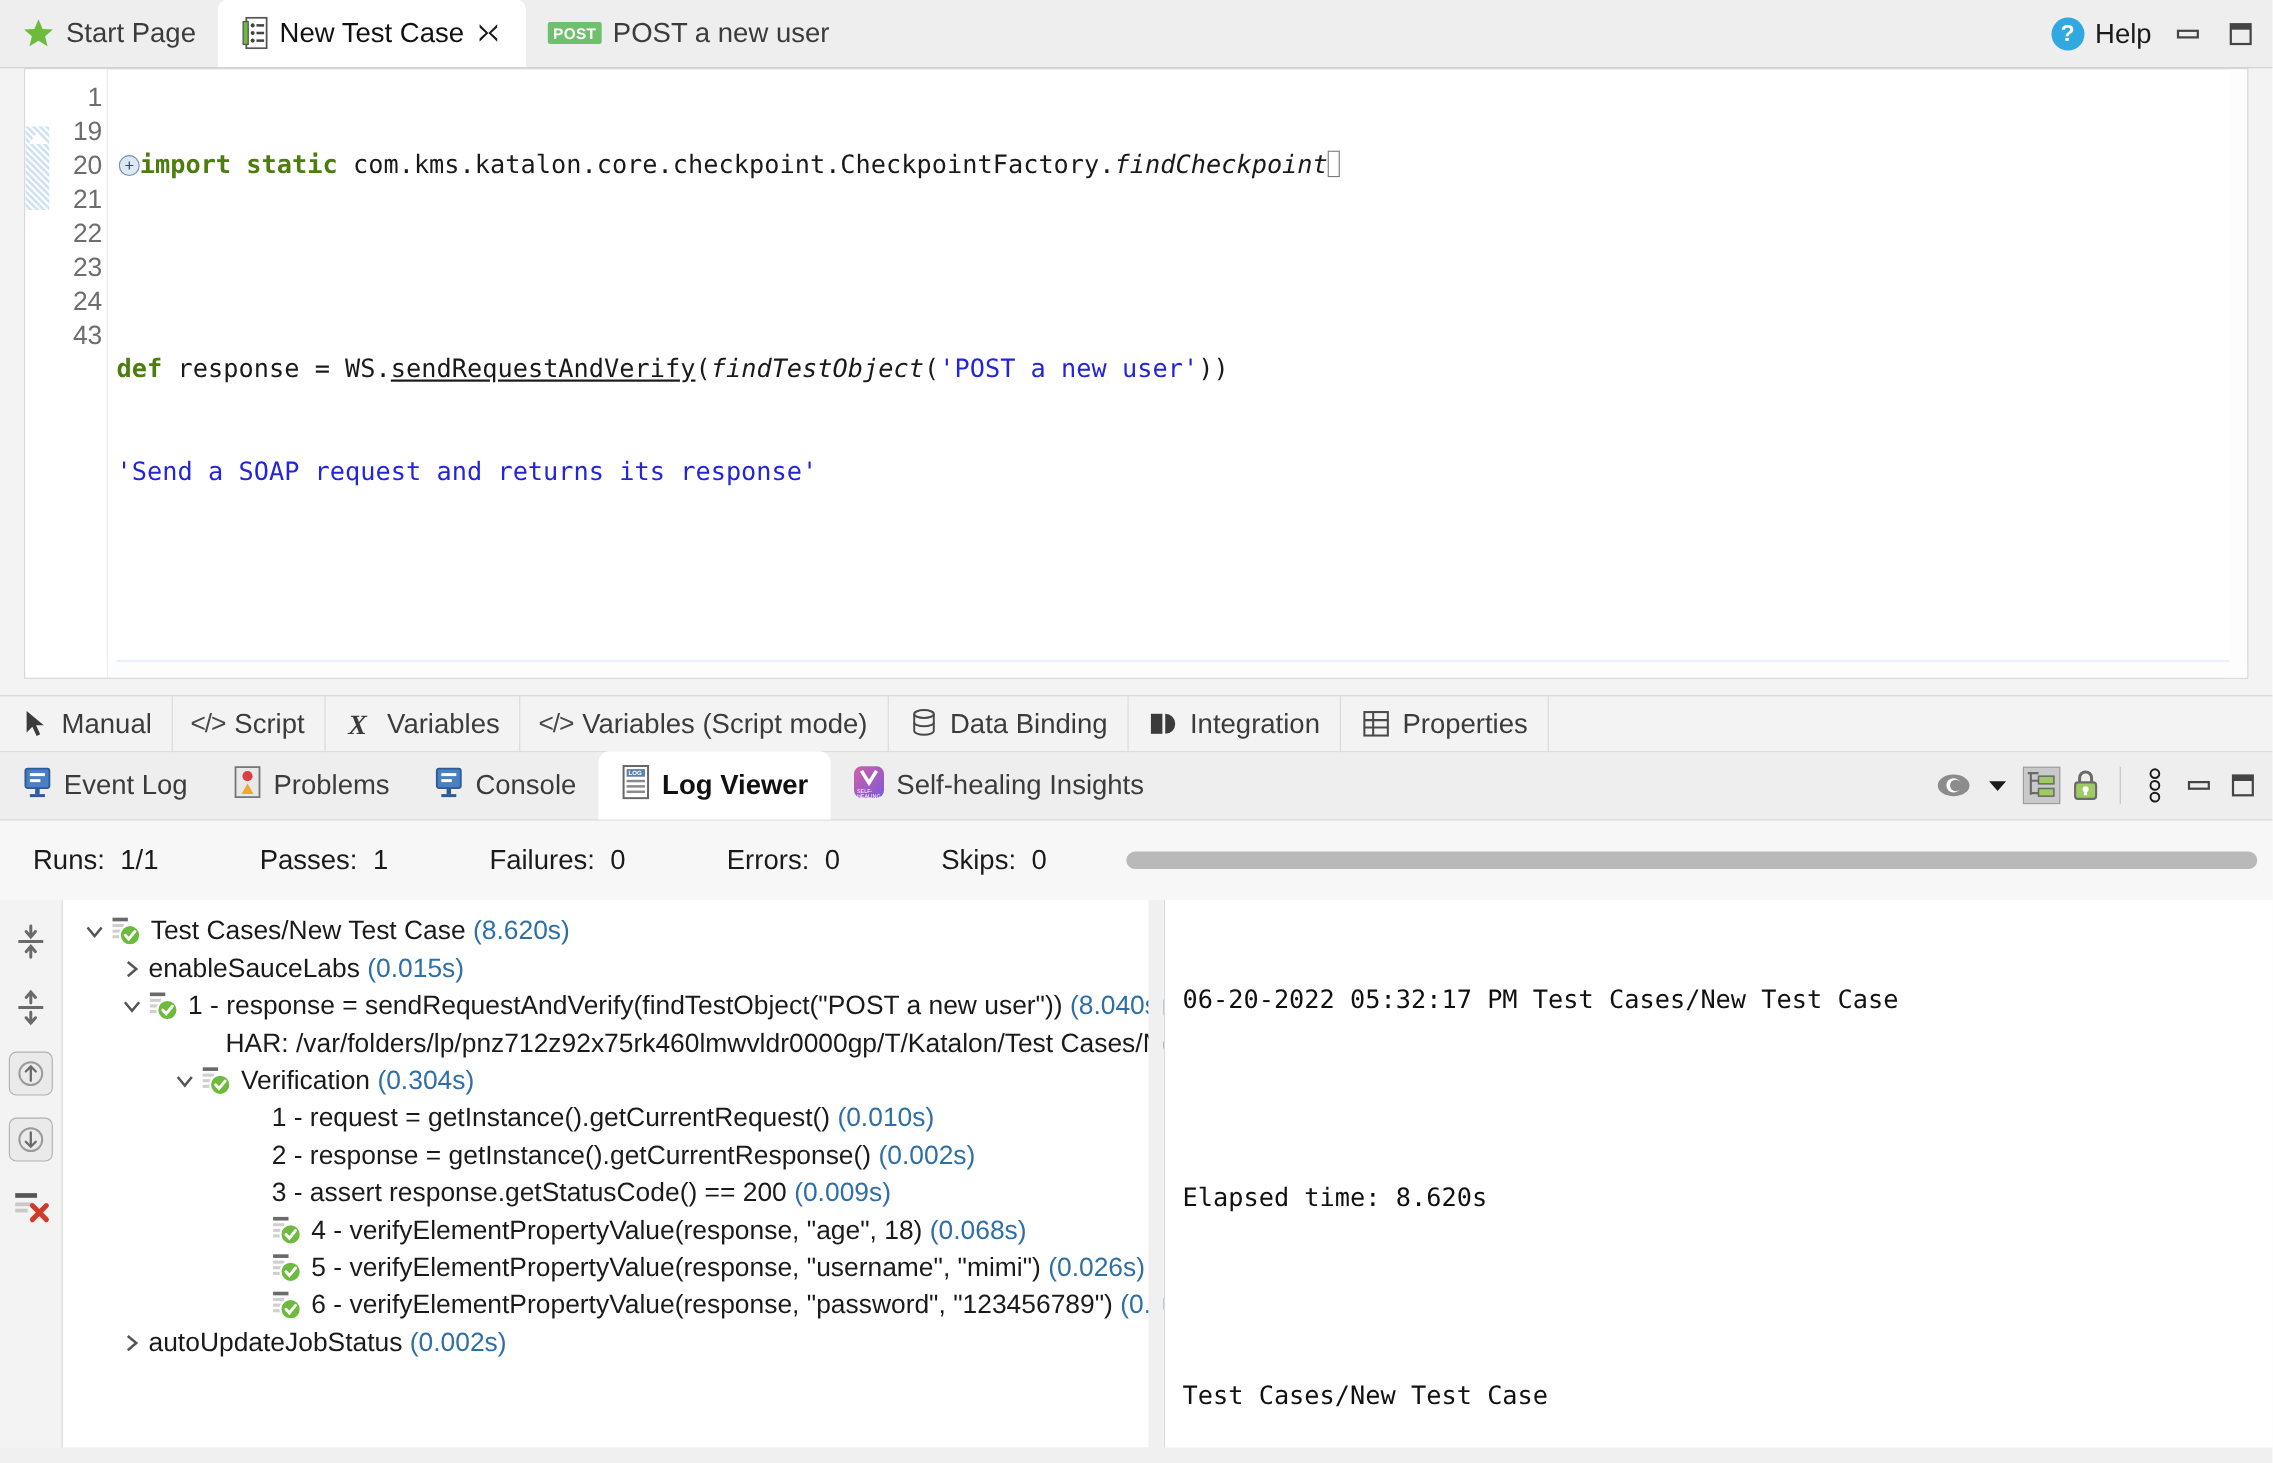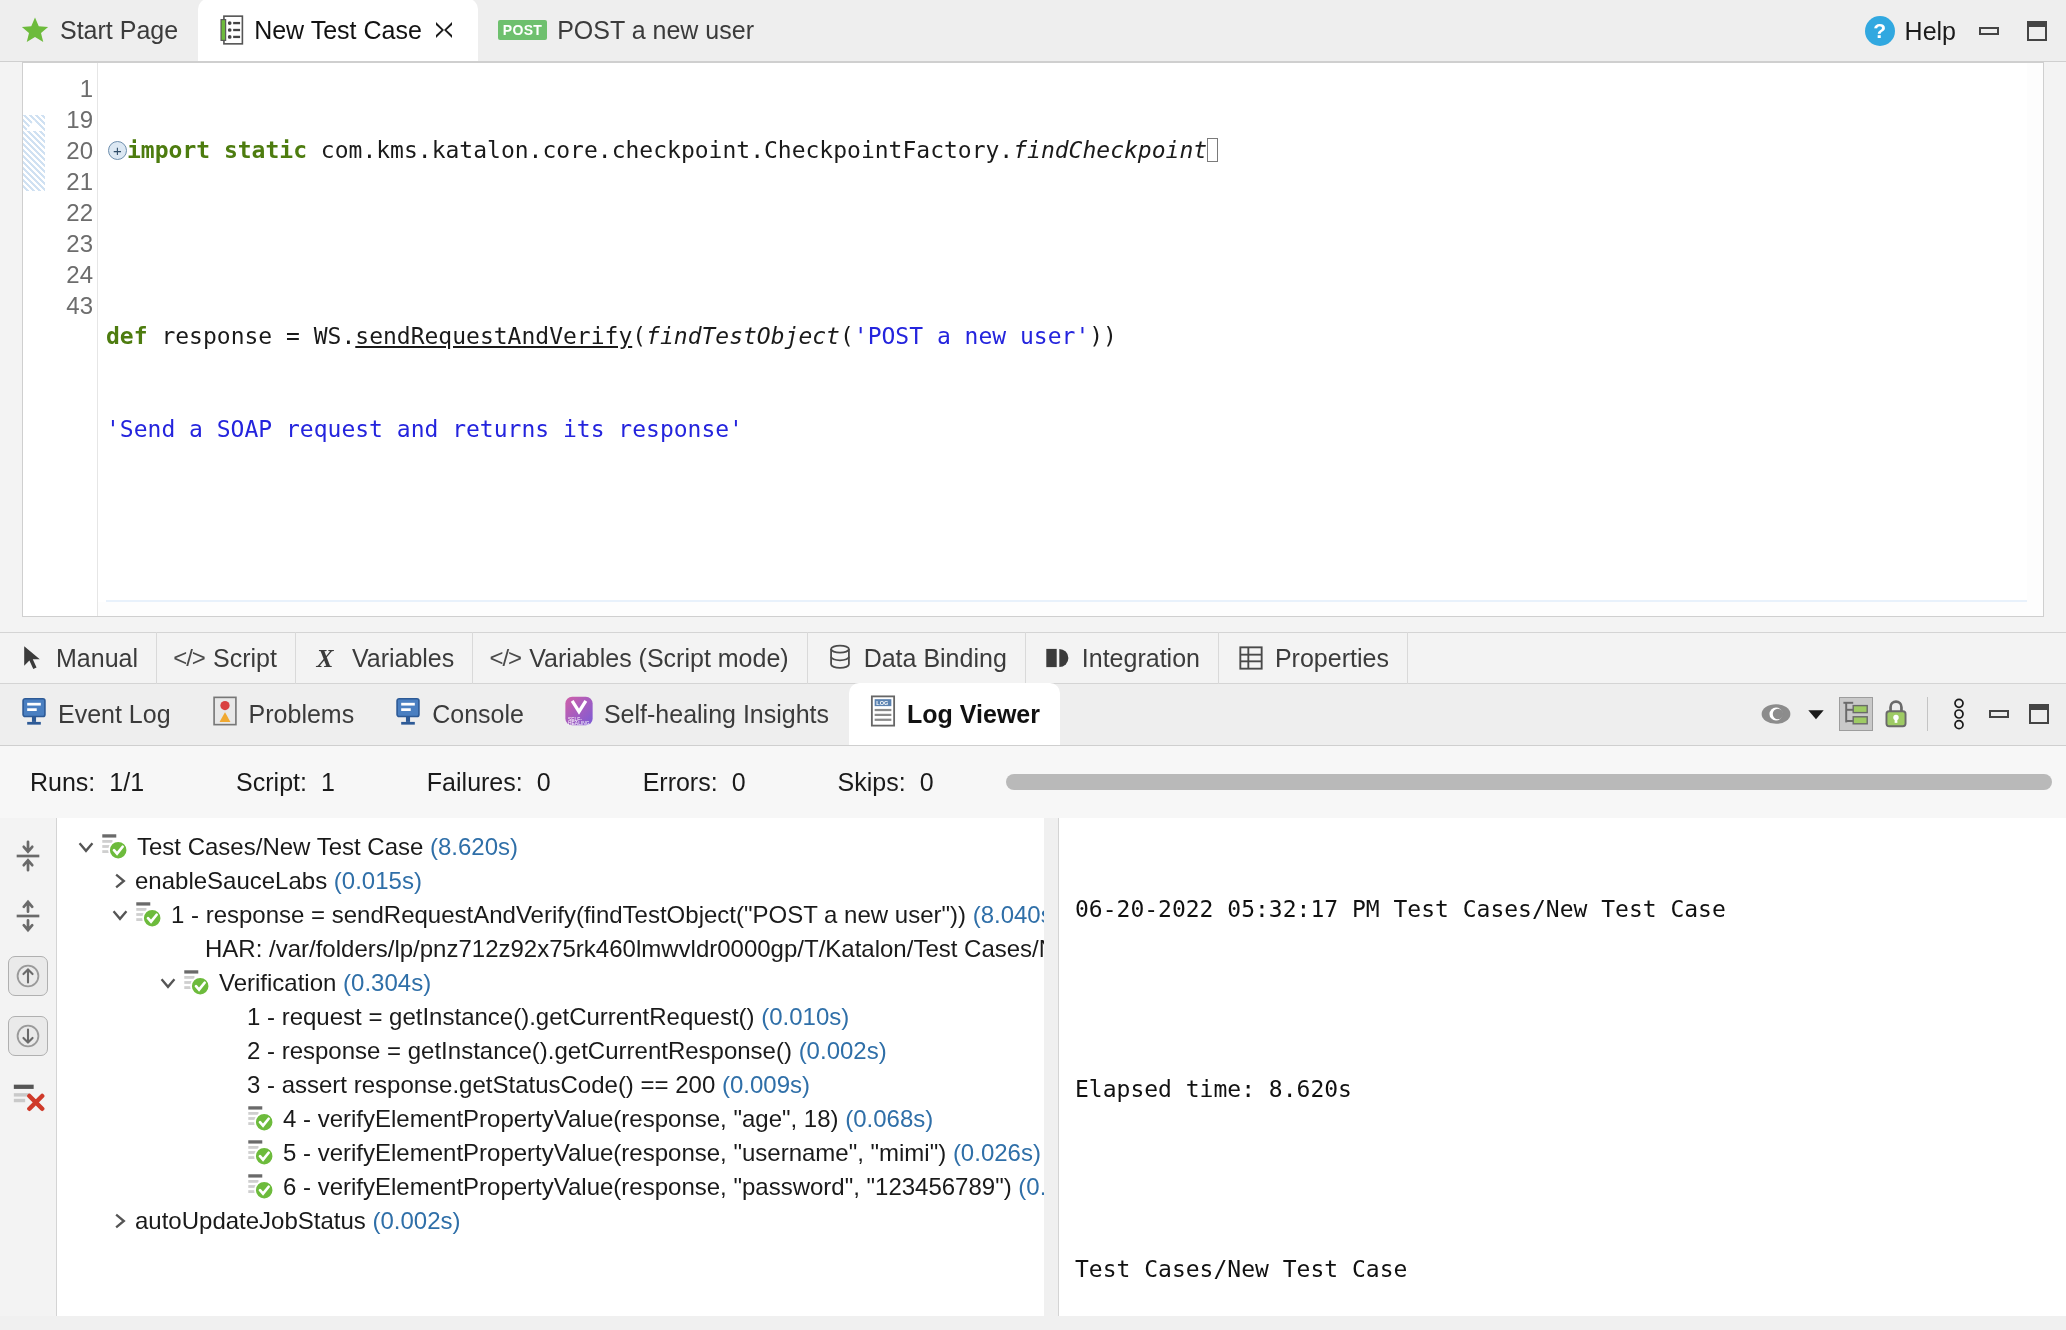--- a/index.html
+++ b/index.html
@@ -399,50 +399,50 @@
         <svg width="28" height="30" viewBox="0 0 20 22">
           <rect x="2" y="2" width="16" height="13" rx="1.5" fill="#4a7fc1" stroke="#2d5a96" stroke-width="1.2"></rect>
           <rect x="5" y="5" width="10" height="2" fill="#fff"></rect>
             <rect x="5" y="9" width="7" height="2" fill="#fff"></rect>
           <rect x="8.5" y="15" width="3" height="4" fill="#2d5a96"></rect>
             <rect x="5" y="19" width="10" height="2" fill="#2d5a96"></rect>
         </svg>
       </span>
       <span>Console</span>
     </div>
+    <div class="log-tab active">
+      <span class="mi">
+        <svg width="28" height="32" viewBox="0 0 20 23">
+          <rect x="2" y="1" width="16" height="21" fill="#fff" stroke="#666" stroke-width="1.3"></rect>
+          <rect x="4" y="3" width="12" height="5" fill="#5b82b0"></rect>
+          <text x="5.2" y="7" font-family="Liberation Sans, sans-serif" font-size="4" fill="#fff">LOG</text>
+          <rect x="4" y="10" width="12" height="1.6" fill="#8a8a8a"></rect>
+          <rect x="4" y="13.5" width="12" height="1.6" fill="#8a8a8a"></rect>
+          <rect x="4" y="17" width="12" height="1.6" fill="#8a8a8a"></rect>
+        </svg>
+      </span>
+      <span>Log Viewer</span>
+    </div>
     <div class="log-tab">
       <span class="mi">
         <svg width="30" height="32" viewBox="0 0 22 23">
           <defs>
               <linearGradient id="shg" x1="0" y1="0" x2="1" y2="1">
             <stop offset="0%" stop-color="#d05fa8"></stop>
                 <stop offset="100%" stop-color="#7b5bd6"></stop>
           </linearGradient>
             </defs>
           <rect x="1" y="1" width="20" height="21" rx="5" fill="url(#shg)"></rect>
           <path d="M6 4 L11 12 L16 4" stroke="#fff" stroke-width="2.4" fill="none"></path>
           <text x="3" y="19" font-family="Liberation Sans, sans-serif" font-size="3.6" fill="#fff">SELF-</text>
           <text x="3" y="22" font-family="Liberation Sans, sans-serif" font-size="3.6" fill="#fff">HEALING</text>
         </svg>
       </span>
       <span>Self-healing Insights</span>
     </div>
-    <div class="log-tab active">
-      <span class="mi">
-        <svg width="28" height="32" viewBox="0 0 20 23">
-          <rect x="2" y="1" width="16" height="21" fill="#fff" stroke="#666" stroke-width="1.3"></rect>
-          <rect x="4" y="3" width="12" height="5" fill="#5b82b0"></rect>
-          <text x="5.2" y="7" font-family="Liberation Sans, sans-serif" font-size="4" fill="#fff">LOG</text>
-          <rect x="4" y="10" width="12" height="1.6" fill="#8a8a8a"></rect>
-          <rect x="4" y="13.5" width="12" height="1.6" fill="#8a8a8a"></rect>
-          <rect x="4" y="17" width="12" height="1.6" fill="#8a8a8a"></rect>
-        </svg>
-      </span>
-      <span>Log Viewer</span>
-    </div>
 
     <div class="log-tabbar-right">
       <div class="tb-icon">
         <svg width="34" height="26" viewBox="0 0 26 18">
           <ellipse cx="13" cy="9" rx="11" ry="7.5" fill="#8c8c8c"></ellipse>
           <circle cx="13" cy="9" r="5" fill="#fff"></circle>
             <circle cx="14.5" cy="9" r="4" fill="#8c8c8c"></circle>
         </svg>
       </div>
       <div class="tb-icon">
@@ -489,21 +489,21 @@
       </div>
     </div>
   </div>
 
   <div class="stats">
     <div class="stat" style="margin-left:30px;">
       <span>Runs:</span>
       <span>1/1</span>
     </div>
     <div class="stat" style="margin-left:92px;">
-      <span>Script:</span>
+      <span>Passes:</span>
       <span>1</span>
     </div>
     <div class="stat" style="margin-left:92px;">
       <span>Failures:</span>
       <span>0</span>
     </div>
     <div class="stat" style="margin-left:92px;">
       <span>Errors:</span>
       <span>0</span>
     </div>

